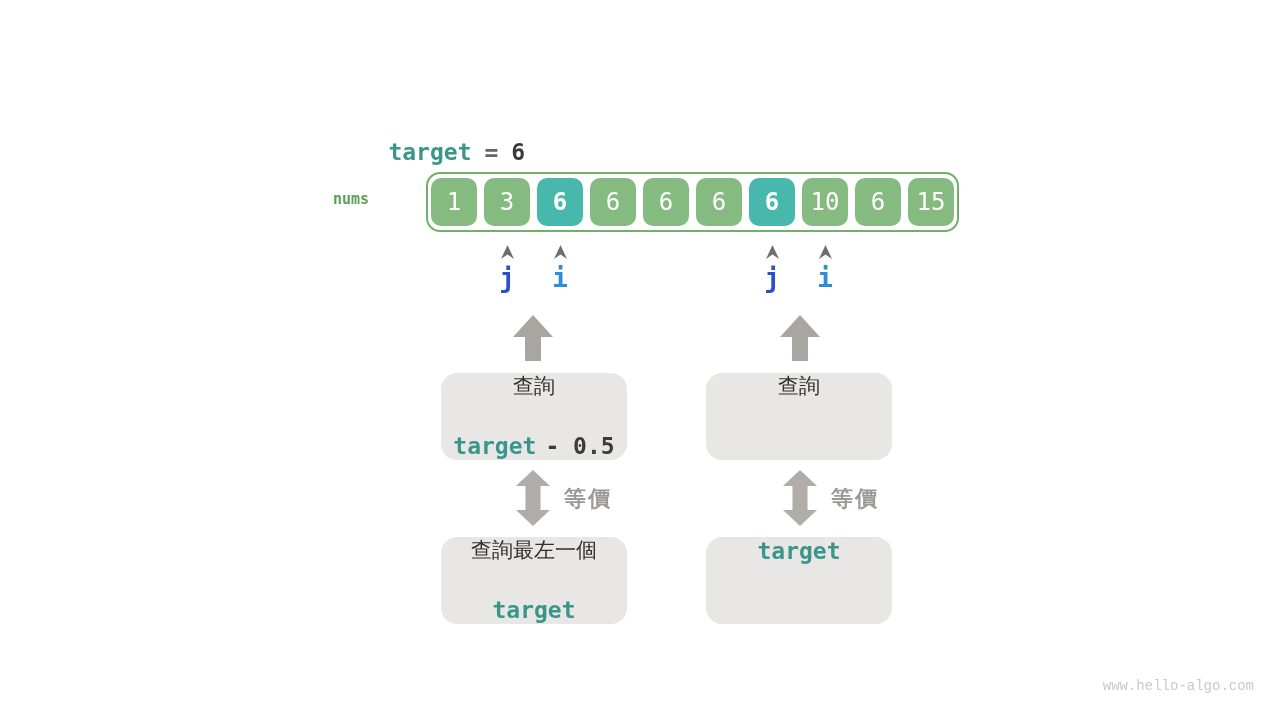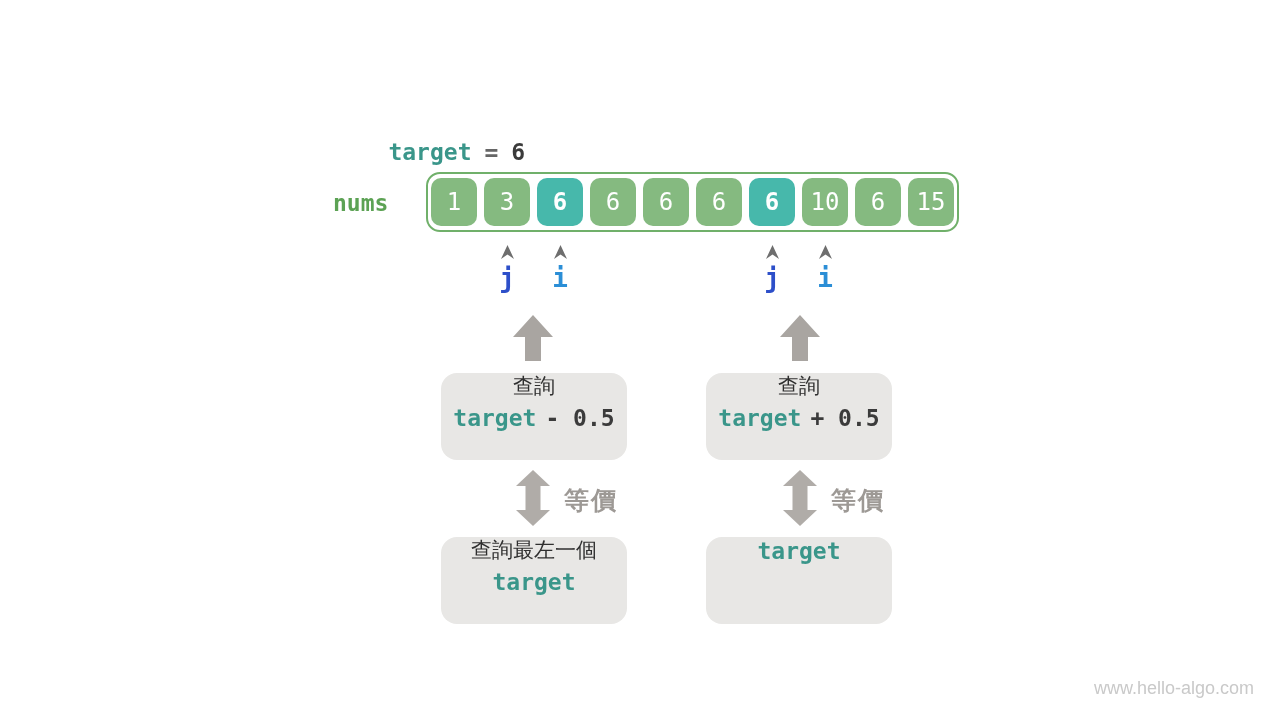--- a/index.html
+++ b/index.html
@@ -29,21 +29,21 @@
   }
   .mono{font-family:"DejaVu Sans Mono","Liberation Mono",monospace;}
 
   
   .target-line{position:absolute;left:290px;top:113px;font-size:23px;font-weight:bold;white-space:pre;}
   .target-line .var{color:var(--teal-text);}
   .target-line .eq{color:var(--eq-gray);font-weight:bold;padding:0 13px;}
   .target-line .val{color:var(--dark-text);}
 
   
-  .nums-label{position:absolute;left:290px;top:190px;font-size:23px;font-weight:bold;color:var(--green-label);}
+  .nums-label{position:absolute;left:290px;top:190px;font-size:15px;font-weight:bold;color:var(--green-label);}
 
   
   .array-box{
     position:absolute;left:383px;top:172px;width:533px;height:60px;
     border:2px solid var(--array-border);border-radius:14px;
     box-sizing:border-box;display:flex;align-items:center;gap:7px;
     padding:0 0 0 3px;background:#fff;
   }
   .cell{
     width:46px;height:48px;border-radius:10px;flex:0 0 auto;
@@ -64,45 +64,45 @@
   
   .up-arrow{position:absolute;top:315px;}
   .up-arrow.left{left:470px;}
   .up-arrow.right{left:737px;}
   .up-arrow polygon{fill:var(--arrow-gray);}
 
   
   .gbox{
     position:absolute;width:186px;height:87px;border-radius:16px;
     background:var(--box-bg);text-align:center;box-sizing:border-box;
-    display:flex;flex-direction:column;justify-content:flex-start;gap:5px;
+    display:flex;flex-direction:column;justify-content:space-between;gap:5px;
   }
   .gbox.top{top:373px;}
   .gbox.bottom{top:537px;}
   .gbox.left{left:398px;}
   .gbox.right{left:663px;}
   .gbox .line1{font-size:21px;color:#2f2f2f;line-height:26px;}
   .gbox .line2{font-size:23px;font-weight:bold;line-height:28px;white-space:pre;}
   .gbox .line2 .var{color:var(--teal-text);}
   .gbox .line2 .op{color:var(--dark-text);margin-left:9px;}
 
   
   .dbl-arrow{position:absolute;top:470px;}
   .dbl-arrow.left{left:473px;}
   .dbl-arrow.right{left:740px;}
   .dbl-arrow polygon{fill:var(--double-arrow-gray);}
-  .equiv{position:absolute;top:484px;font-size:25px;font-weight:bold;color:var(--equiv-text);letter-spacing:2px;}
+  .equiv{position:absolute;top:484px;font-size:22px;font-weight:bold;color:var(--equiv-text);letter-spacing:2px;}
   .equiv.left{left:521px;}
   .equiv.right{left:788px;}
 
   
   .watermark{
-    position:absolute;right:69px;top:678px;font-size:18px;
+    position:absolute;right:69px;top:678px;font-size:14px;
     color:var(--watermark-gray);
-    font-family:Liberation Sans, sans-serif;
+    font-family:Liberation Mono, monospace;
   }
 </style>
 </head>
 <body>
 
 <div class="canvas">
 
   <div class="target-line mono">
     <span class="var">target</span><span class="eq">=</span><span class="val">6</span>
   </div>
@@ -155,21 +155,20 @@
   <svg class="up-arrow right" width="40" height="46" viewBox="0 0 40 46">
     <polygon points="20,0 40,22 28,22 28,46 12,46 12,22 0,22"></polygon>
   </svg>
 
   <div class="gbox top left">
     <div class="line1">查詢</div>
     <div class="line2 mono"><span class="var">target</span><span class="op">- 0.5</span></div>
   </div>
   <div class="gbox top right">
     <div class="line1">查詢</div>
-    <div class="line2 mono"><span class="var">target</span><span class="op">+ 0.5</span></div>
   </div>
 
   <svg class="dbl-arrow left" width="34" height="56" viewBox="0 0 34 56">
     <polygon points="17,0 34,16 24.5,16 24.5,40 34,40 17,56 0,40 9.5,40 9.5,16 0,16"></polygon>
   </svg>
   <svg class="dbl-arrow right" width="34" height="56" viewBox="0 0 34 56">
     <polygon points="17,0 34,16 24.5,16 24.5,40 34,40 17,56 0,40 9.5,40 9.5,16 0,16"></polygon>
   </svg>
 
   <div class="equiv left">等價</div>

